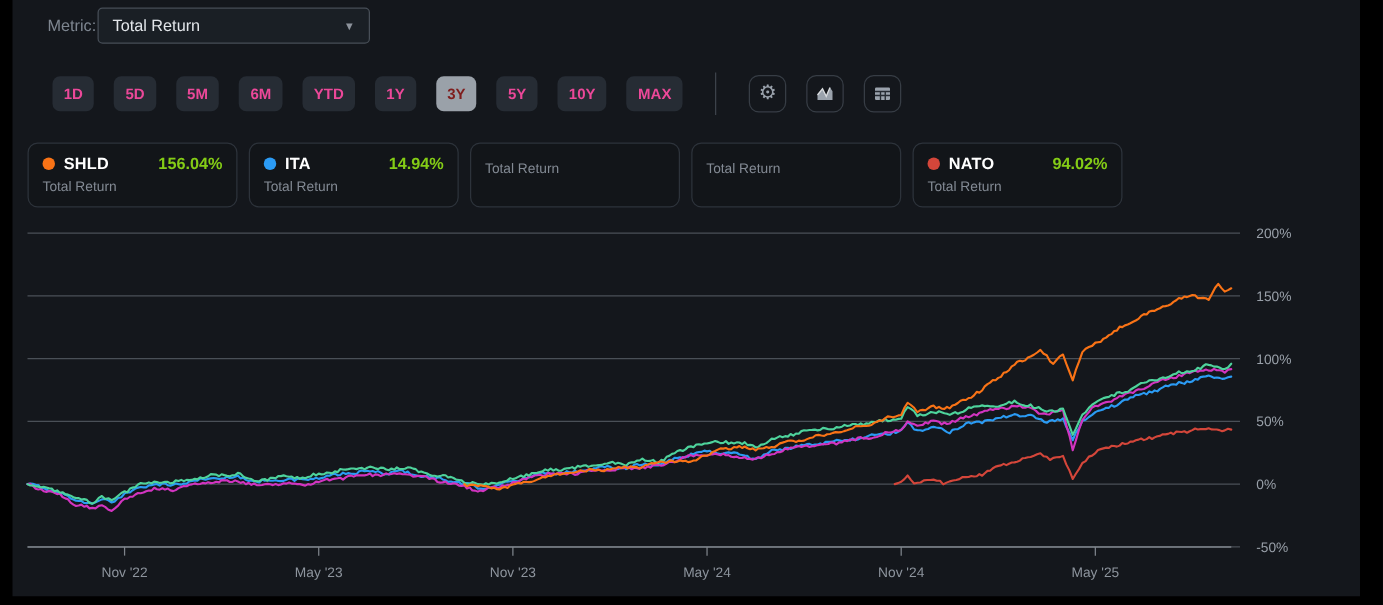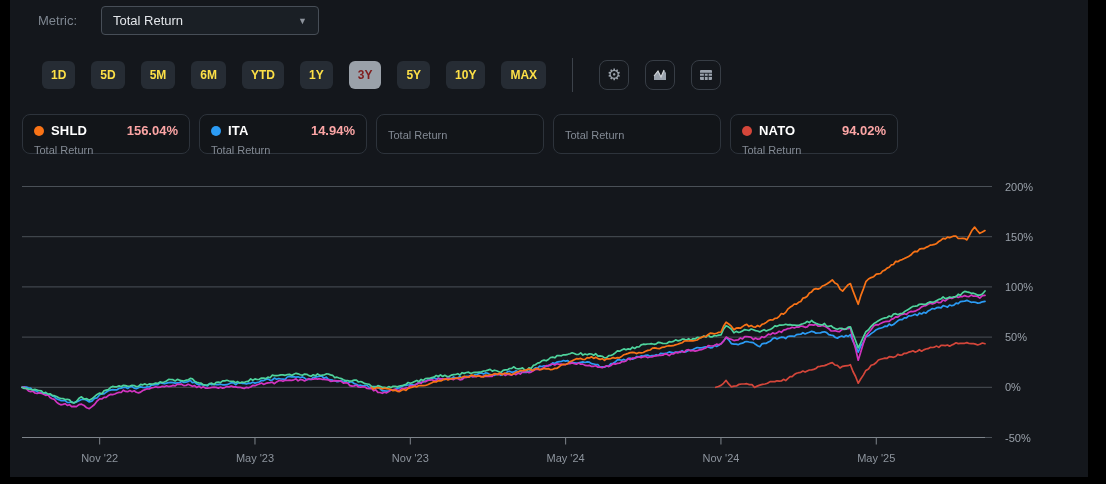--- a/index.html
+++ b/index.html
@@ -1,46 +1,46 @@
 <!DOCTYPE html>
 <html><head>
 <meta charset="utf-8">
 <style>
   html,body{margin:0;padding:0;background:#000;}
   .stage{position:relative;width:1106px;height:484px;background:#000;overflow:hidden;
          font-family:"Liberation Sans",sans-serif;-webkit-font-smoothing:antialiased;}
   .panel{position:absolute;left:10px;top:0;width:1078px;height:477px;background:#14171c;}
 
   
-  .metric-row{position:absolute;left:38px;top:6px;display:flex;align-items:center;gap:24px;}
+  .metric-row{position:absolute;left:38px;top:6px;display:flex;align-items:center;gap:1px;}
   .metric-label{color:#7e8690;font-size:13px;}
   .dropdown{width:218px;height:29px;box-sizing:border-box;background:#1a1f25;border:1px solid #474e57;
             border-radius:4px;display:flex;align-items:center;justify-content:space-between;
             padding:0 11px;color:#e3e6ea;font-size:13px;cursor:pointer;}
   .caret{color:#8d939c;font-size:9px;}
 
   
   .range-row{position:absolute;left:42px;top:58px;display:flex;align-items:center;gap:16px;}
-  .rbtn{background:#262c34;color:#fde047;font-size:12px;font-weight:700;border:none;border-radius:6px;
+  .rbtn{background:#262c34;color:#ec4899;font-size:12px;font-weight:700;border:none;border-radius:6px;
         padding:8px 9px;min-width:14px;text-align:center;cursor:pointer;line-height:1;}
   .rbtn.active{background:#9aa1a9;color:#7f1d1d;}
   .vdiv{width:1px;height:34px;background:#3c424a;margin:0 10px;}
   .ibtn{width:30px;height:30px;box-sizing:border-box;border:1px solid #373d45;border-radius:8px;
         background:transparent;display:flex;align-items:center;justify-content:center;
         color:#9aa2ac;cursor:pointer;padding:0;}
   .gear{font-size:16px;line-height:1;color:#9aa2ac;}
 
   
   .legend-row{position:absolute;left:22px;top:114px;display:flex;gap:9px;}
-  .card{width:168px;height:40px;box-sizing:border-box;background:#121519;border:1px solid #2d333b;
+  .card{width:168px;height:52px;box-sizing:border-box;background:#121519;border:1px solid #2d333b;
         border-radius:8px;padding:8px 11px;}
   .card-top{display:flex;align-items:center;gap:7px;}
   .dot{width:10px;height:10px;border-radius:50%;flex:0 0 auto;}
   .ticker{color:#fff;font-weight:700;font-size:13px;letter-spacing:.2px;}
-  .pct{margin-left:auto;color:#fca5a5;font-weight:700;font-size:13px;}
+  .pct{margin-left:auto;color:#84cc16;font-weight:700;font-size:13px;}
   .caption{display:block;color:#838a94;font-size:11px;margin-top:6px;}
 
   
   #chart-svg{position:absolute;left:0;top:0;cursor:crosshair;}
   #chart-svg text{font-family:"Liberation Sans",sans-serif;}
 </style>
 </head>
 <body>
 
 <div class="stage">

